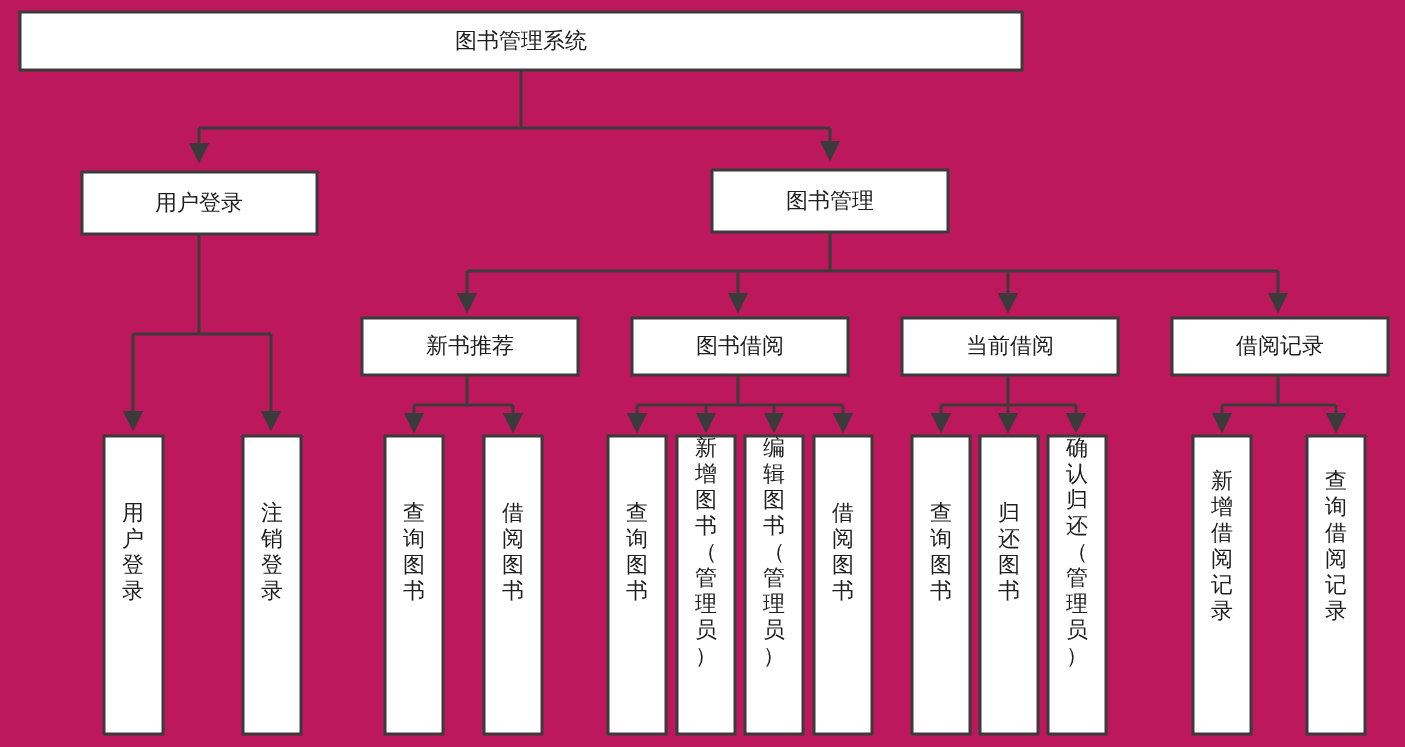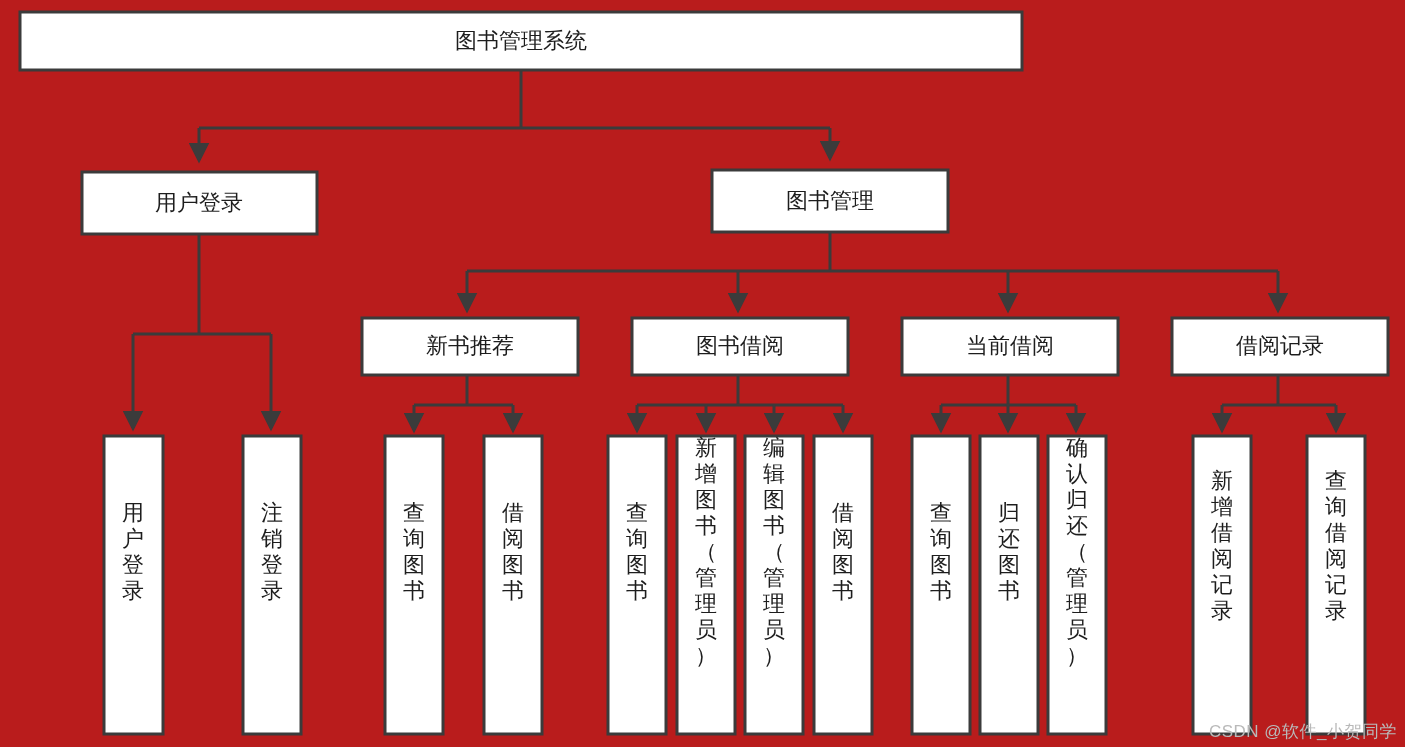--- a/index.html
+++ b/index.html
@@ -1,20 +1,20 @@
 <!DOCTYPE html>
 <html><head>
 <meta charset="utf-8">
 <style>
   html,body{margin:0;padding:0;background:#ffffff;}
   body{
     font-family:"Liberation Sans","DejaVu Sans",sans-serif;
     width:1405px;height:747px;overflow:hidden;
   }
-  #stage{position:relative;width:1405px;height:747px;background:#b91c1c;}
+  #stage{position:relative;width:1405px;height:747px;background:#be185d;}
   #diagram{position:absolute;inset:0;width:1405px;height:747px;}
 
   .node-rect{
     fill:#ffffff;
     stroke:#3b3b3b;
     stroke-width:3;
   }
   .node-label{
     fill:#1d1d1d;
     font-family:"Liberation Sans","DejaVu Sans",sans-serif;
@@ -182,14 +182,13 @@
     <g>
       <rect class="node-rect" x="1193" y="436" width="58" height="298"></rect>
       <text class="leaf-label vtext" x="1222" y="488"><tspan x="1222" dy="0">新</tspan><tspan x="1222" dy="26">增</tspan><tspan x="1222" dy="26">借</tspan><tspan x="1222" dy="26">阅</tspan><tspan x="1222" dy="26">记</tspan><tspan x="1222" dy="26">录</tspan></text>
     </g>
     <g>
       <rect class="node-rect" x="1307" y="436" width="58" height="298"></rect>
       <text class="leaf-label vtext" x="1336" y="488"><tspan x="1336" dy="0">查</tspan><tspan x="1336" dy="26">询</tspan><tspan x="1336" dy="26">借</tspan><tspan x="1336" dy="26">阅</tspan><tspan x="1336" dy="26">记</tspan><tspan x="1336" dy="26">录</tspan></text>
     </g>
   </svg>
 
-  <div class="watermark">CSDN @软件_小贺同学</div>
 </div>
 
 </body></html>

